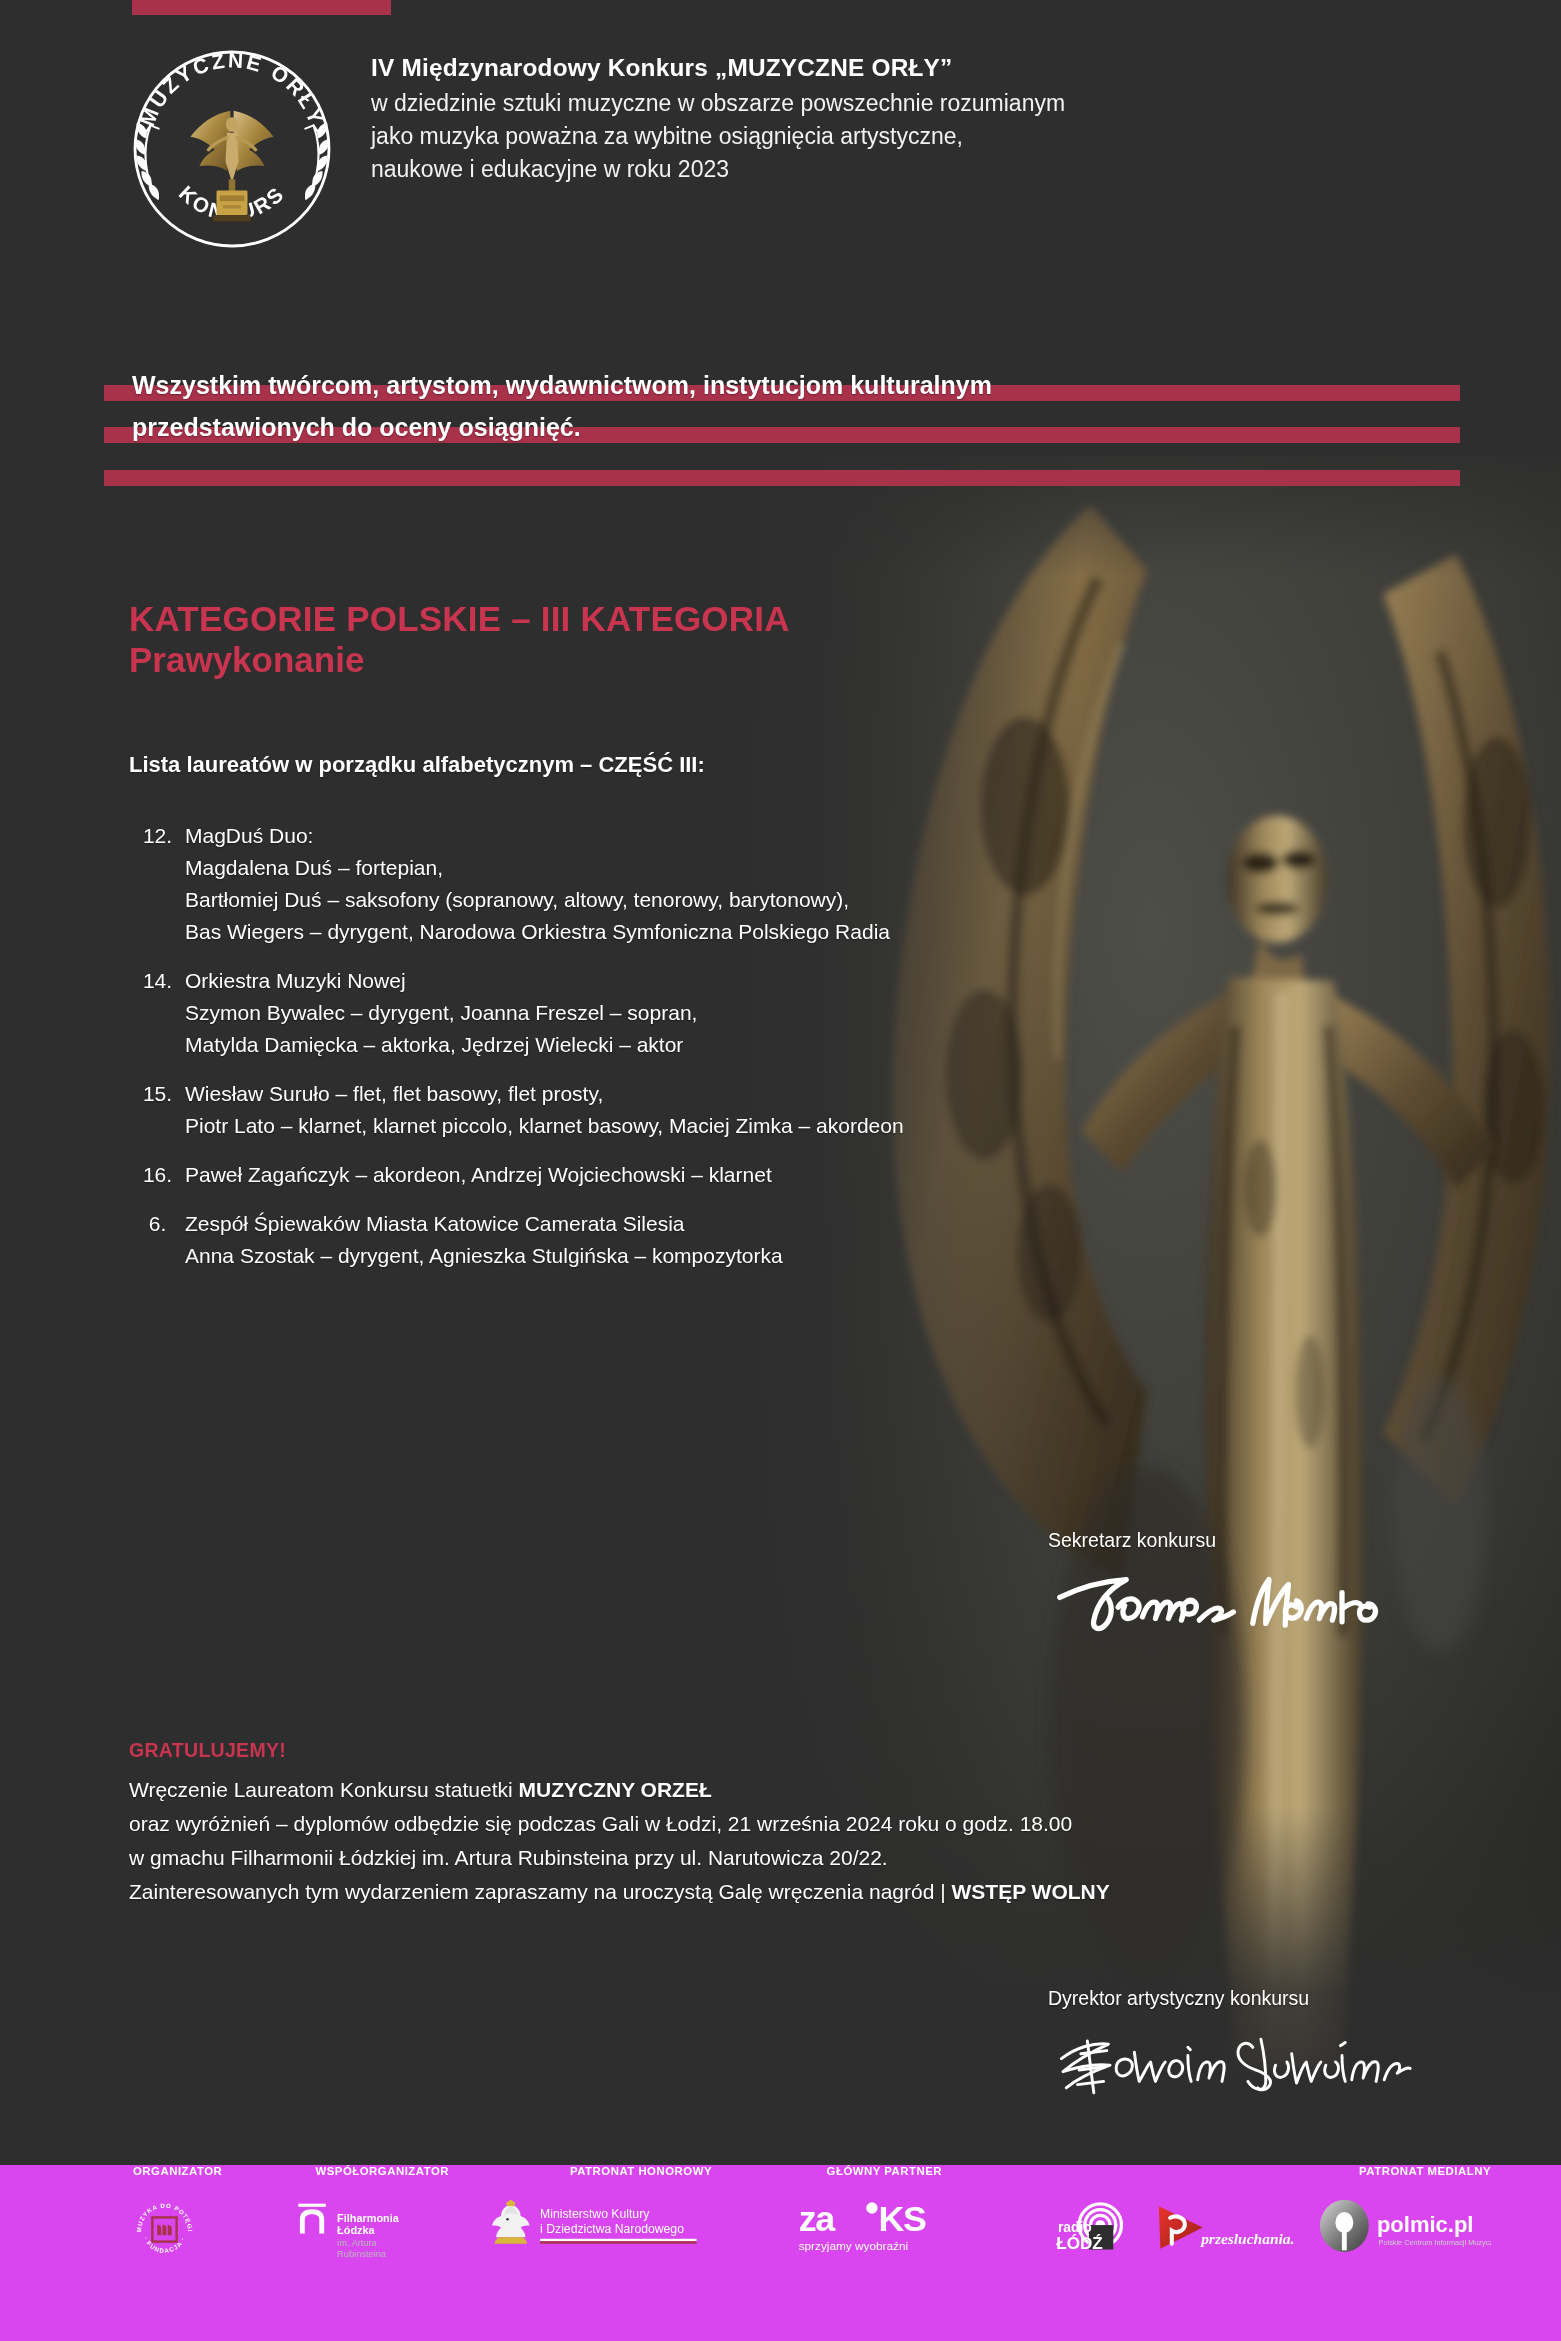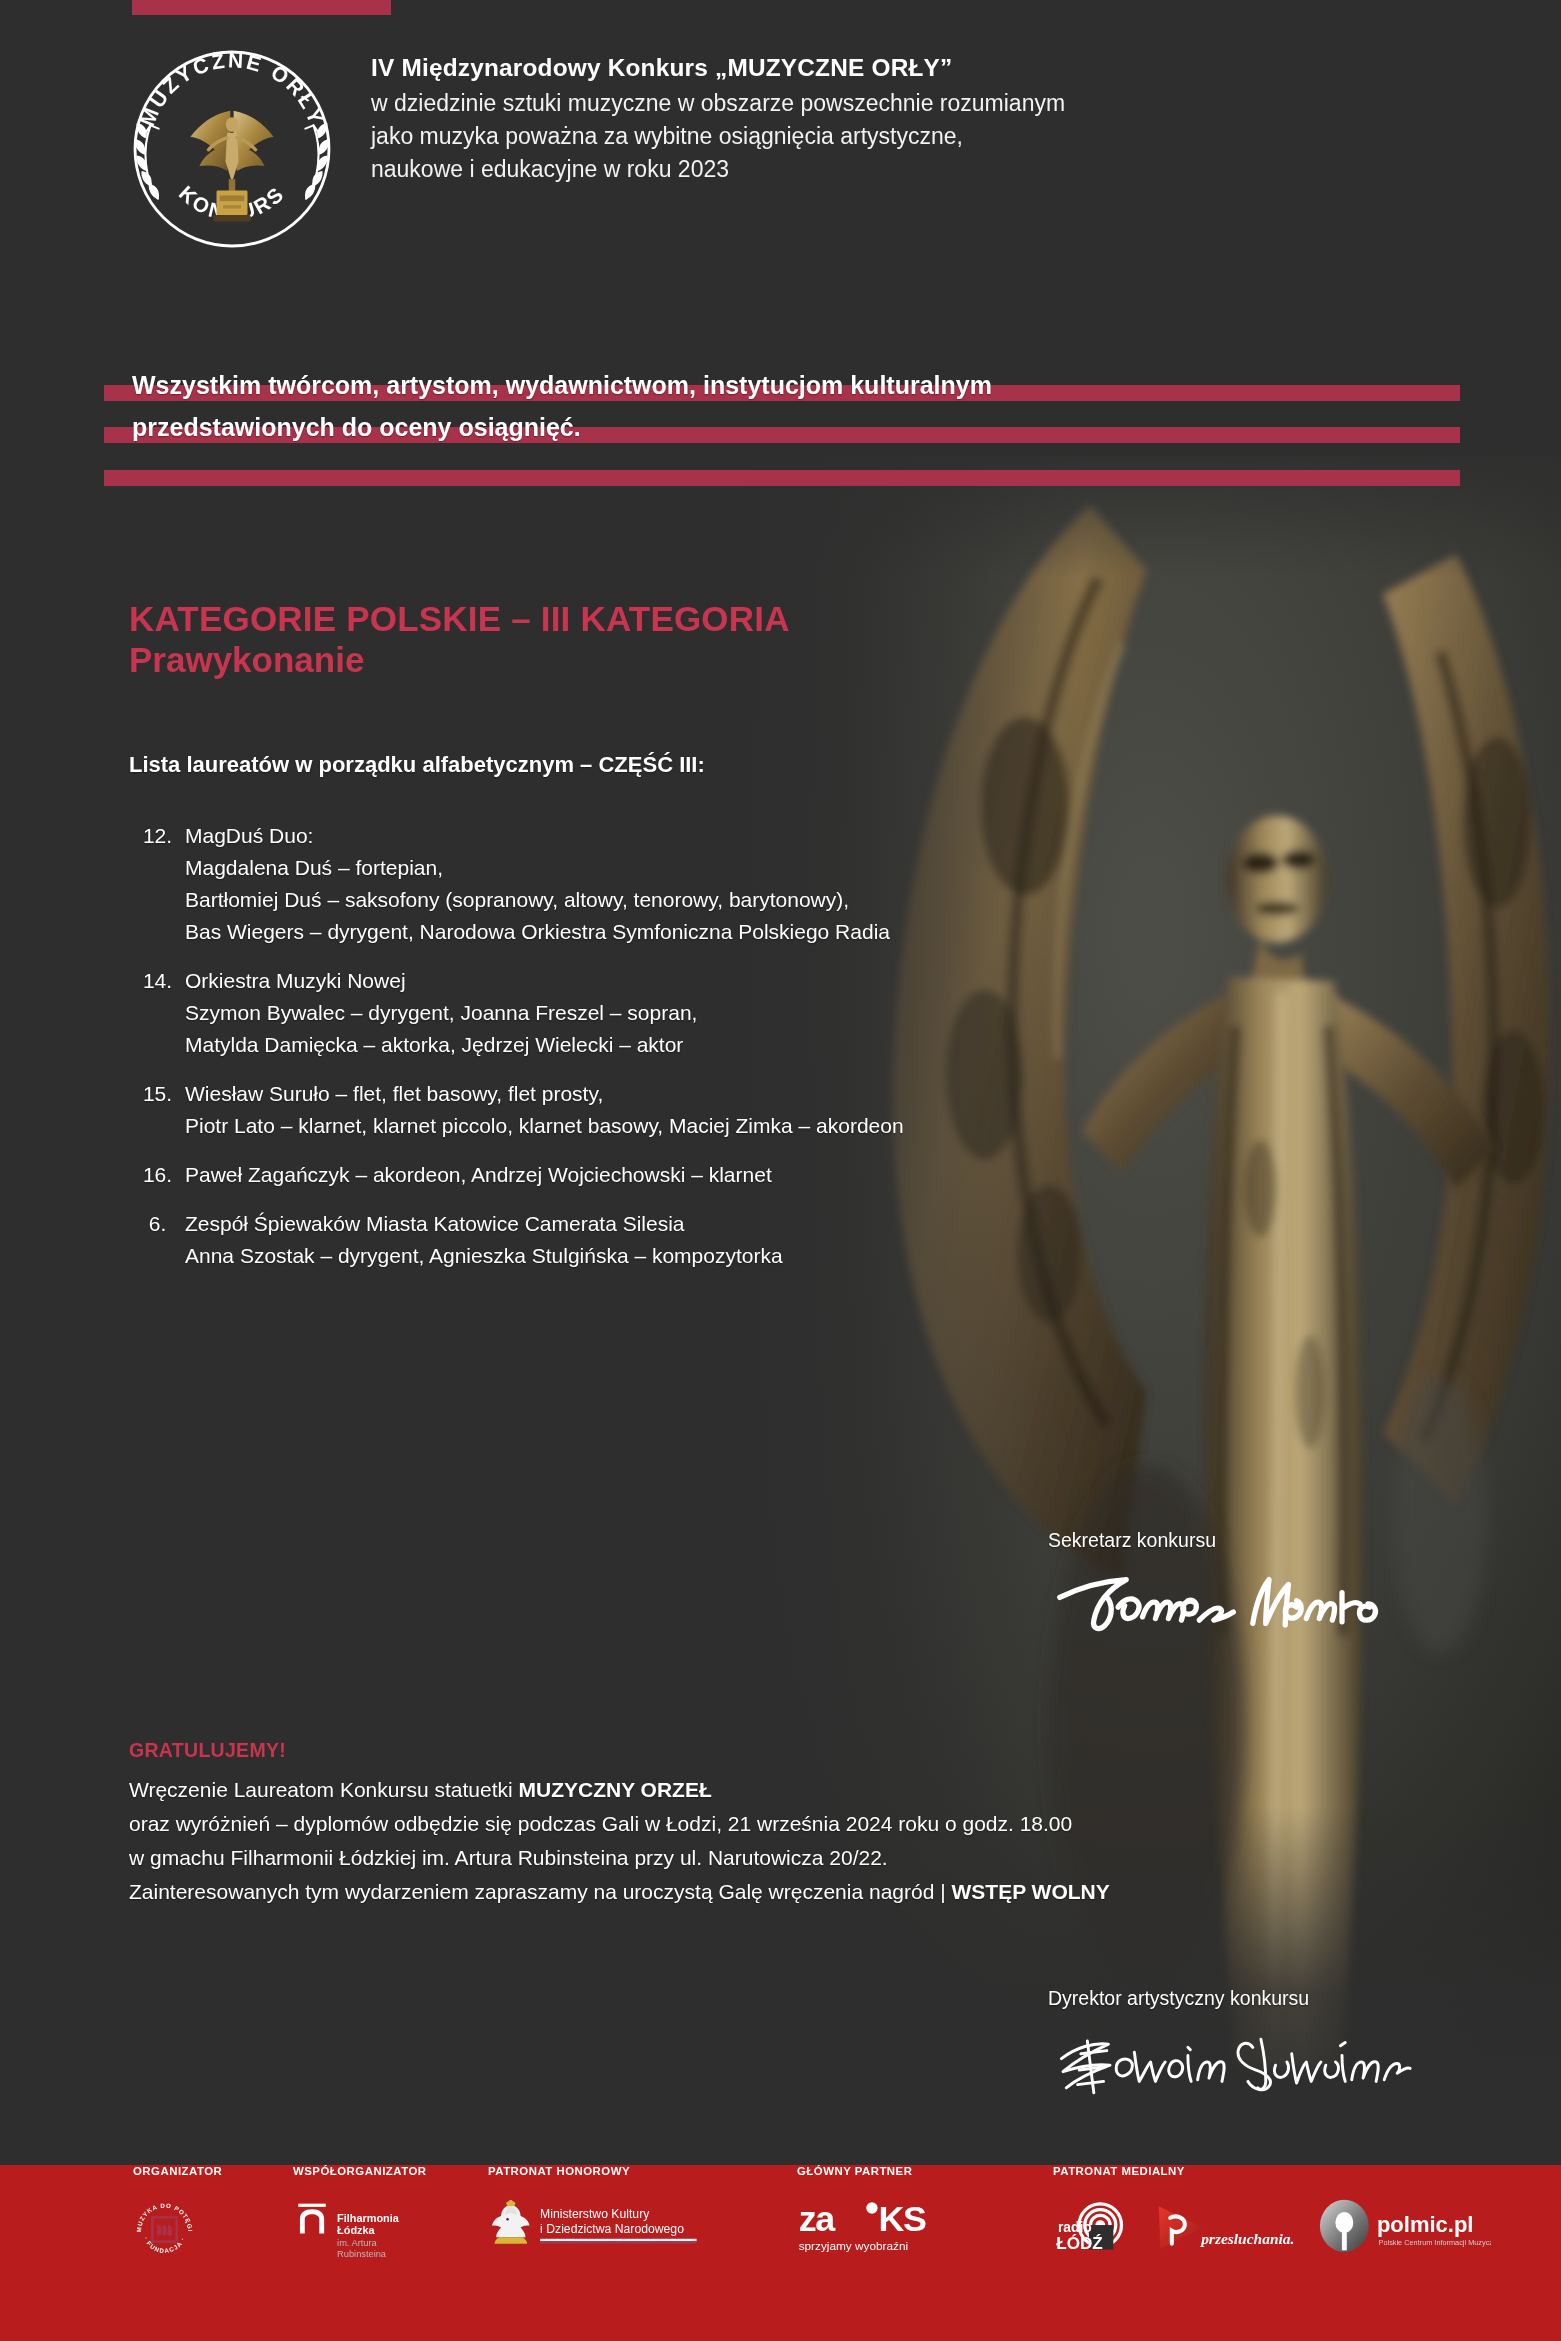--- a/index.html
+++ b/index.html
@@ -231,22 +231,23 @@
   }
   .event-line b { font-weight: 700; margin-top: 44px; }
 
   
   .footer {
     position: absolute;
     left: 0;
     top: 2165px;
     width: 1562px;
     height: 177px;
-    background: #b91c1c;
+    background: #d946ef;
     z-index: 8;
+    text-align: right;
   }
   .footer-group { position: absolute; top: 0; }
   .footer-label {
     font-size: 11.4px;
     font-weight: 700;
     color: #ffffff;
     letter-spacing: 0.5px;
     margin-bottom: 21px;
     white-space: nowrap;
   }

